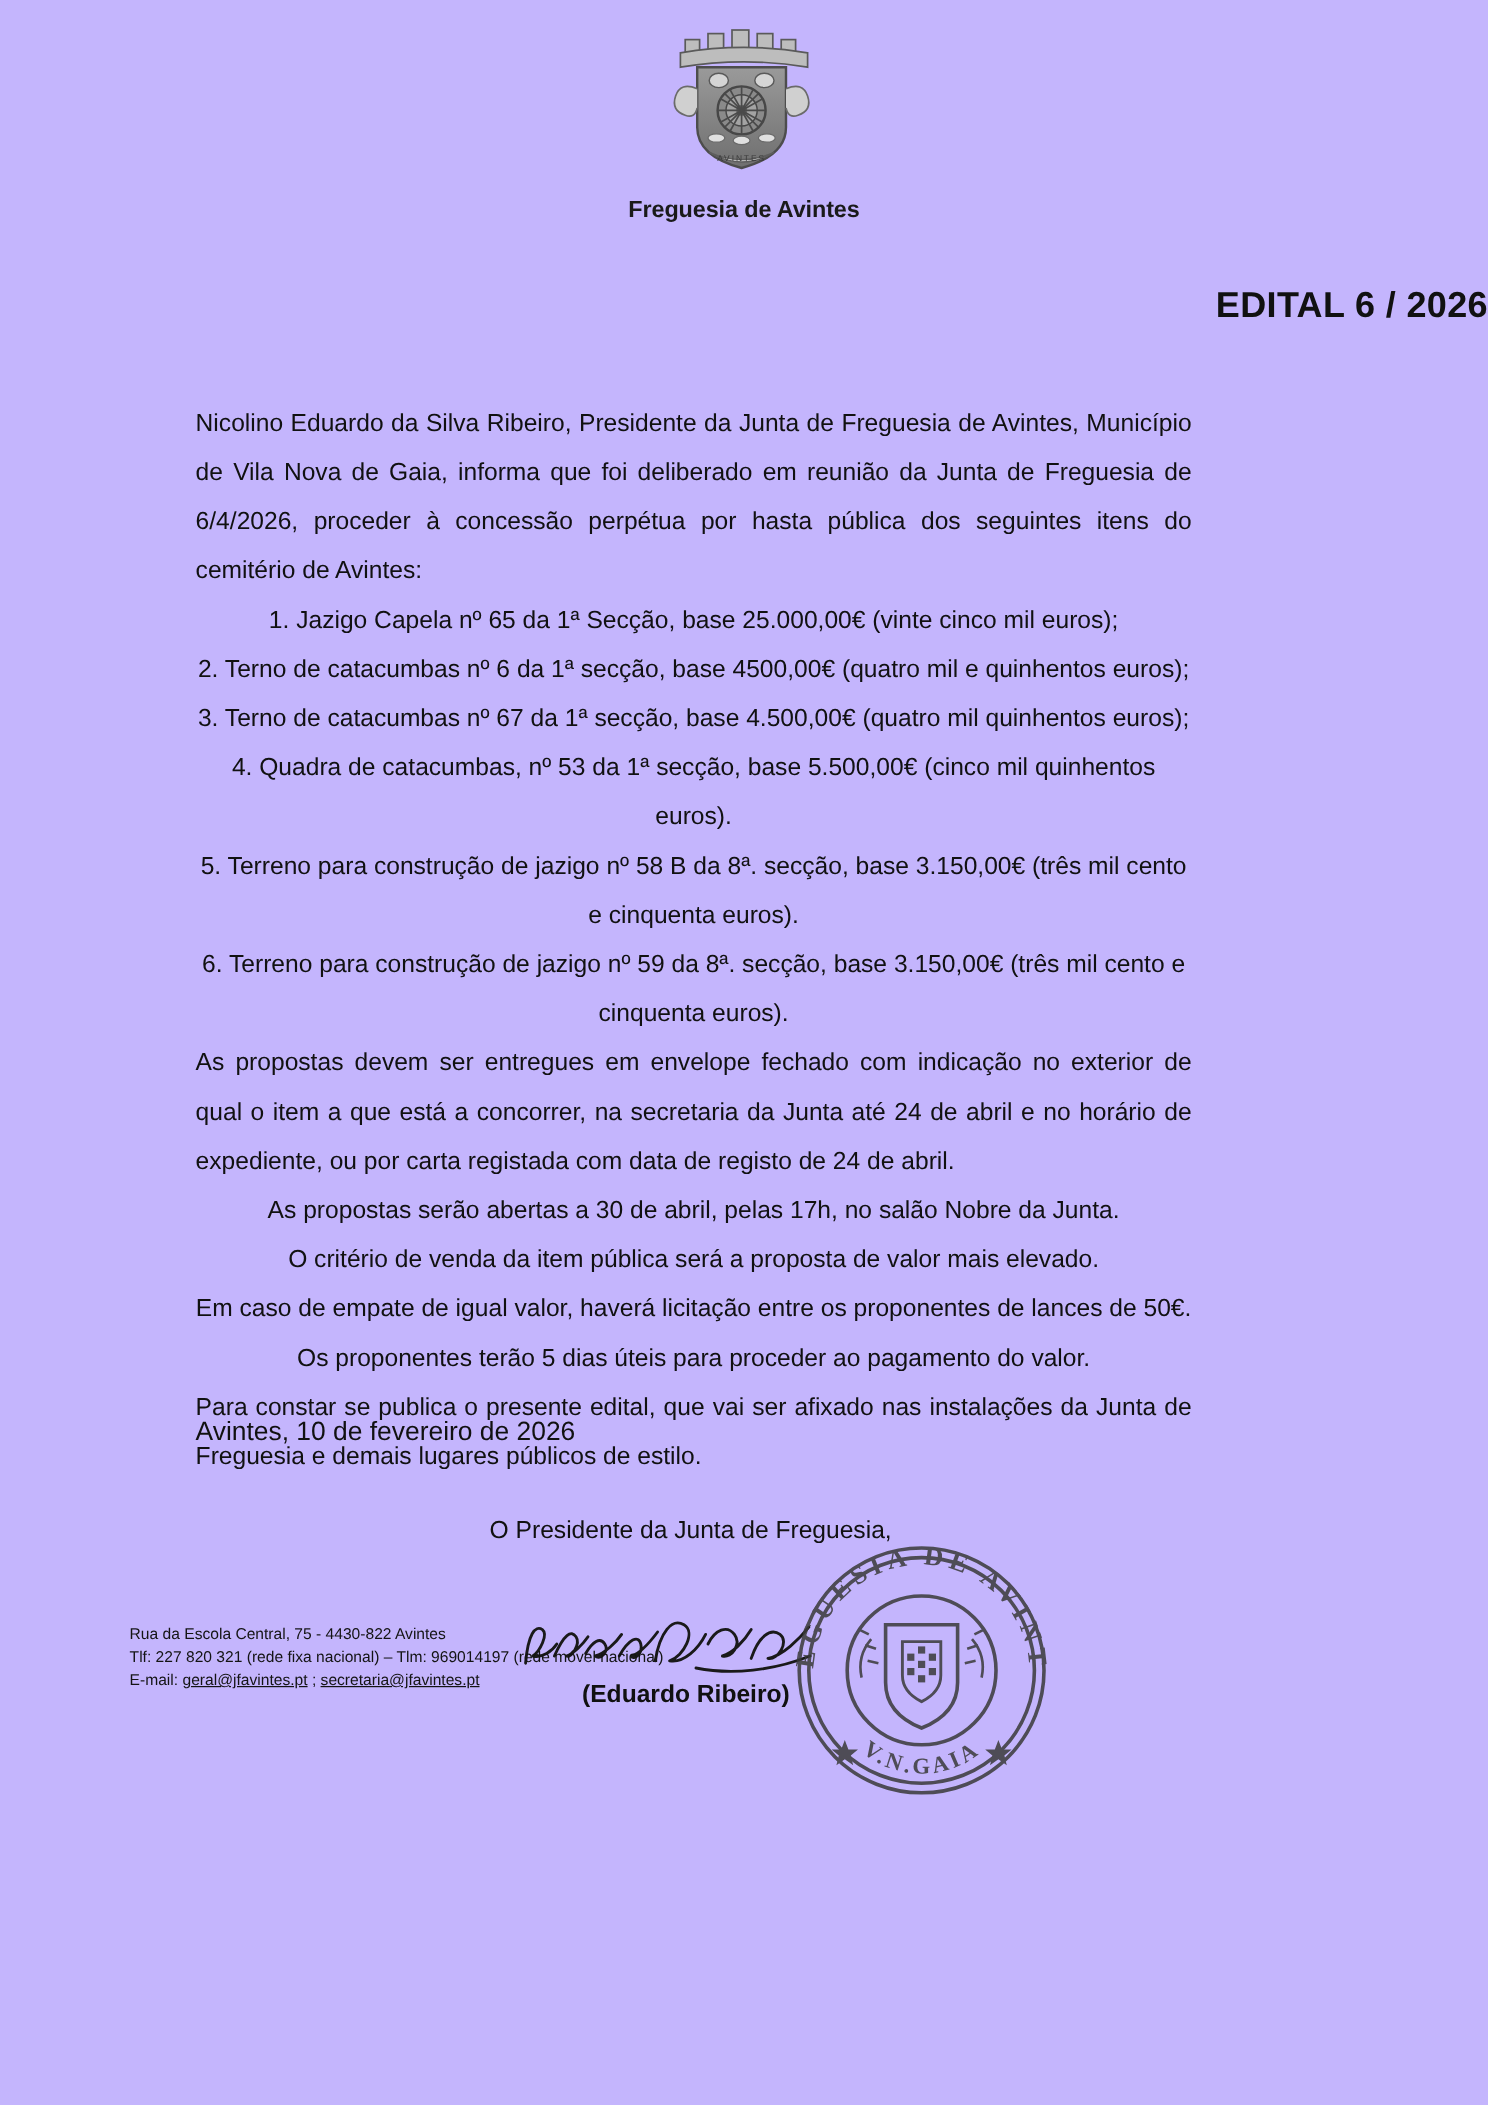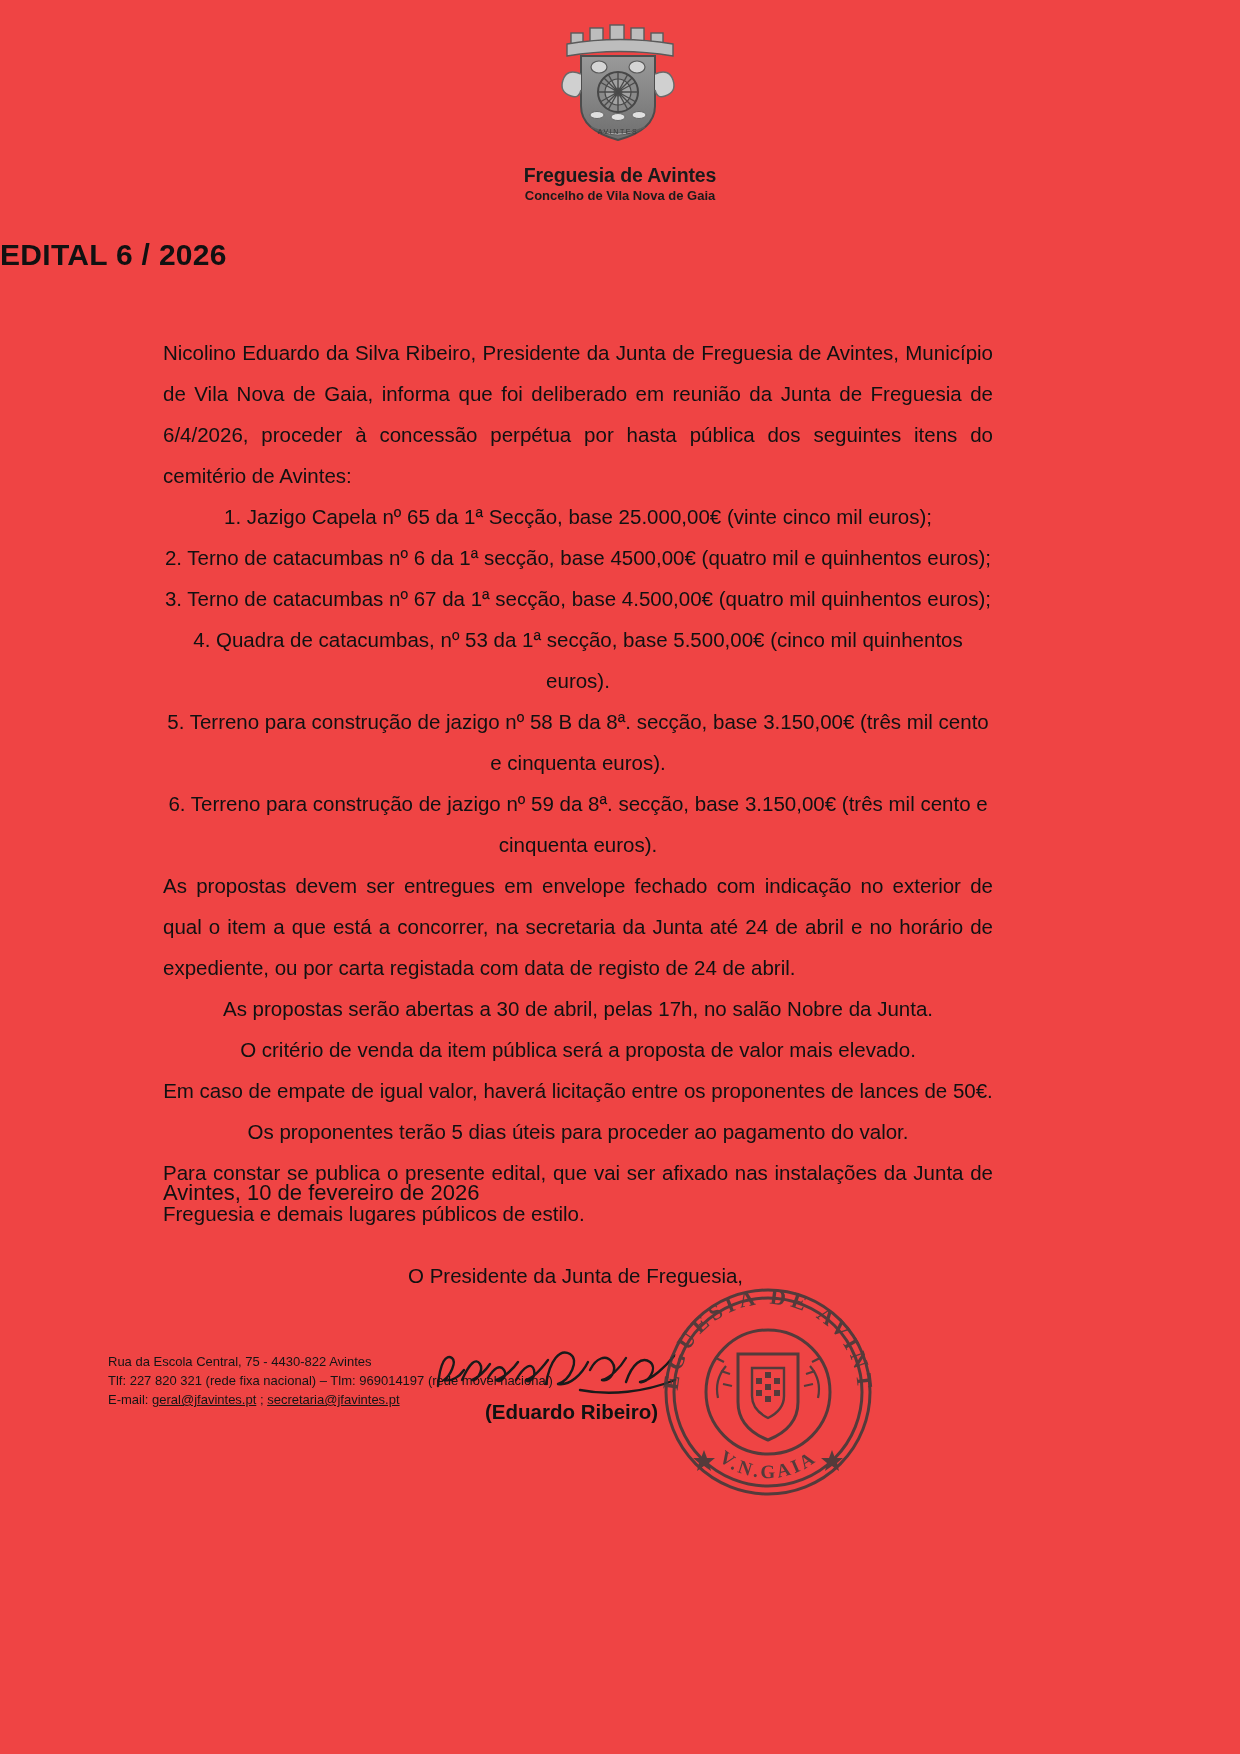--- a/index.html
+++ b/index.html
@@ -8,21 +8,21 @@
     background: #ffffff;
   }
   body {
     font-family: "Liberation Sans", sans-serif;
     color: #111111;
   }
   .page {
     position: relative;
     width: 1240px;
     height: 1754px;
-    background: #ef4444;
+    background: #c4b5fd;
     overflow: hidden;
   }
 
   
   .crest-block {
     position: absolute;
     top: 20px;
     left: 0;
     width: 1240px;
     text-align: center;
@@ -46,21 +46,21 @@
     font-weight: bold;
     color: #1a1a1a;
   }
 
   
   .doc-title {
     position: absolute;
     top: 238px;
     left: 0;
     width: 1240px;
-    text-align: left;
+    text-align: right;
     font-size: 30px;
     font-weight: bold;
     letter-spacing: 0.3px;
     color: #111111;
   }
 
   
   .body-wrap {
     position: absolute;
     top: 332px;
@@ -191,21 +191,20 @@
       <g fill="#e0e0e0" stroke="#6a6a6a" stroke-width="1">
         <ellipse cx="52" cy="95" rx="7" ry="3.5"></ellipse>
         <ellipse cx="73" cy="97" rx="7" ry="3.5"></ellipse>
         <ellipse cx="94" cy="95" rx="7" ry="3.5"></ellipse>
       </g>
 
       <path d="M46 107 q27 12 54 0 q-27 16 -54 0 z" fill="#cfcfcf" stroke="#5d5d5d" stroke-width="1.2"></path>
       <text x="73" y="114" font-family="'Liberation Sans', sans-serif" font-size="7" fill="#3a3a3a" text-anchor="middle" letter-spacing="1.6">AVINTES</text>
     </svg>
     <div class="org-name">Freguesia de Avintes</div>
-    <div class="org-sub">Concelho de Vila Nova de Gaia</div>
   </div>
 
   <div class="doc-title">EDITAL 6 / 2026</div>
 
   <div class="body-wrap">
 
     <p class="para justify">Nicolino Eduardo da Silva Ribeiro, Presidente da Junta de Freguesia de Avintes, Município de Vila Nova de Gaia, informa que foi deliberado em reunião da Junta de Freguesia de 6/4/2026, proceder à concessão perpétua por hasta pública dos seguintes itens do cemitério de Avintes:</p>
 
     <p class="para left">1. Jazigo Capela nº 65 da 1ª Secção, base 25.000,00€ (vinte cinco mil euros);</p>
     <p class="para left">2. Terno de catacumbas nº 6 da 1ª secção, base 4500,00€ (quatro mil e quinhentos euros);</p>

